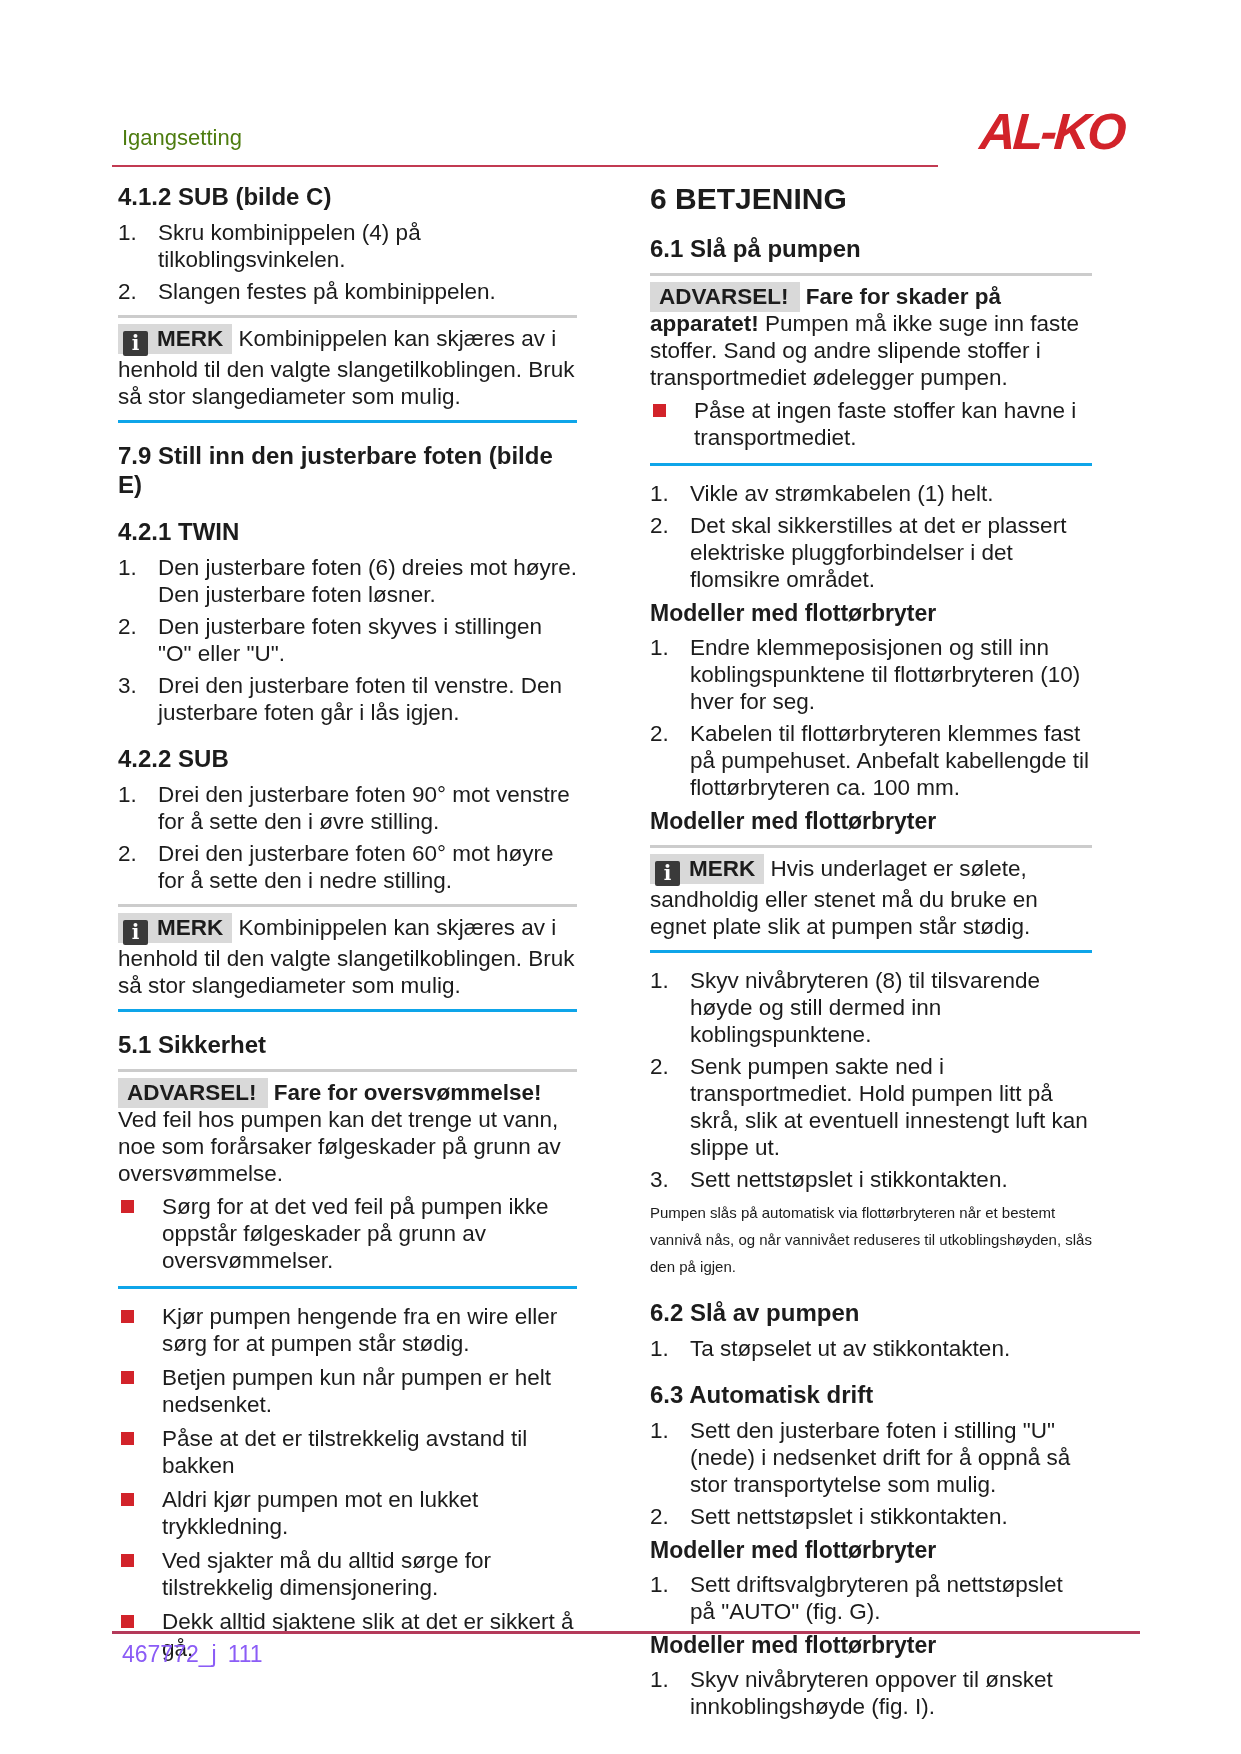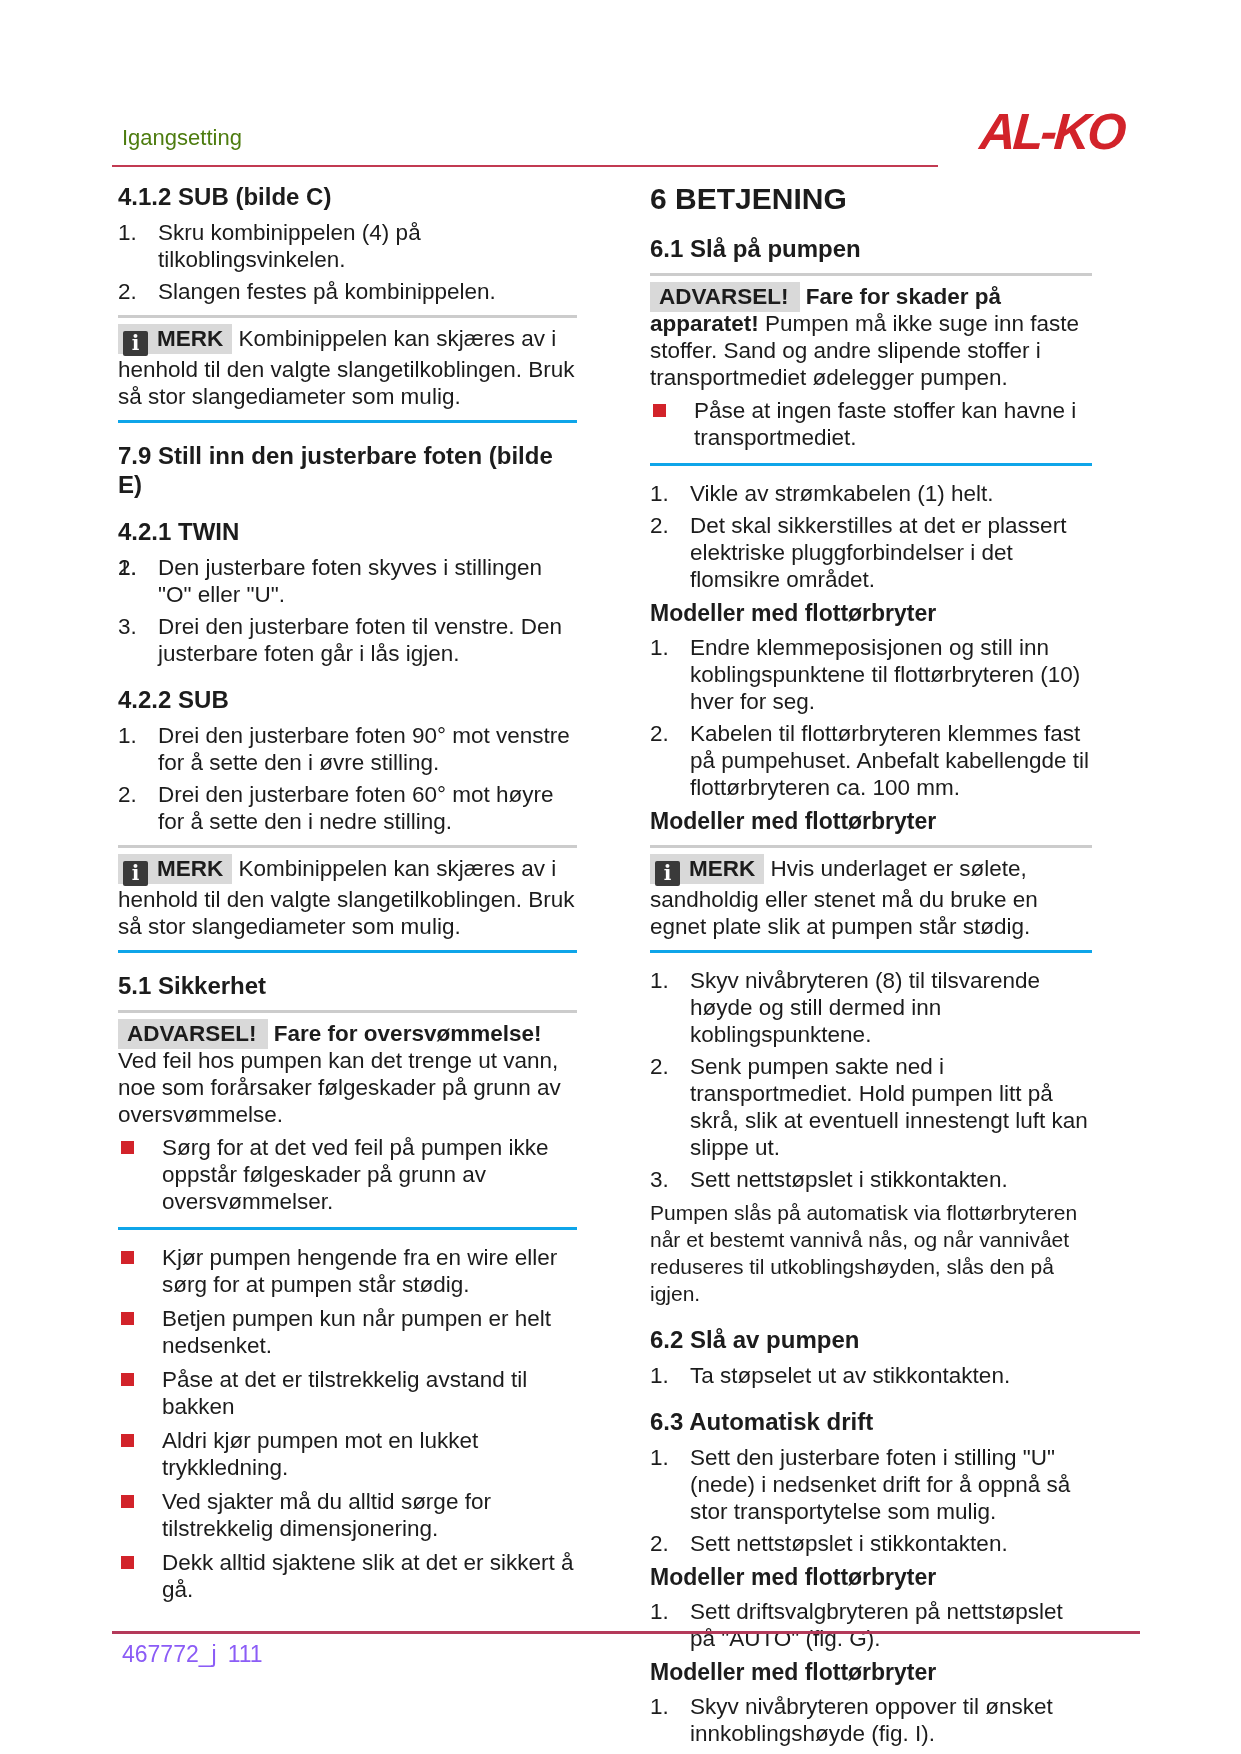--- a/index.html
+++ b/index.html
@@ -19,21 +19,21 @@
   }
   
   .content{position:absolute;left:118px;top:182px;display:flex;gap:73px;}
   .col-left{width:459px;}
   .col-right{width:442px;}
   .col > :first-child{margin-top:0;}
   
   .b-h2{font-size:30px;font-weight:bold;line-height:34px;margin:36px 0 16px;}
   .b-h3{font-size:24px;font-weight:bold;line-height:29px;margin:18px 0 8px;}
   .b-h4{font-size:23px;font-weight:bold;line-height:28px;margin:4px 0 7px;}
-  .b-p{font-size:21px;line-height:27px;margin:2px 0 8px;}
+  .b-p{font-size:15px;line-height:27px;margin:2px 0 8px;}
   .b-ol{margin:2px 0 6px;}
   .b-ol .li{position:relative;padding-left:40px;font-size:22.5px;line-height:27px;margin:0 0 5px;}
   .num{position:absolute;left:0;top:0;}
   .b-ul{margin:2px 0 8px;}
   .b-ul .bli{position:relative;padding-left:44px;font-size:22.5px;line-height:27px;margin:0 0 7px;}
   .sq{position:absolute;left:3px;top:7px;width:13px;height:13px;background:#d2232a;}
   
   .b-note{
     border-top:3px solid #cccccc;border-bottom:3px solid #0ea5e9;
     padding:7px 0 10px;margin:10px 0 14px;font-size:22.5px;line-height:27px;
@@ -66,21 +66,21 @@
     <div class="col col-left">
         <div class="b-h3">4.1.2 SUB (bilde C)</div>
         <div class="b-ol">
           <div class="li"><span class="num">1.</span><span class="txt">Skru kombinippelen (4) på tilkoblingsvinkelen.</span></div>
           <div class="li"><span class="num">2.</span><span class="txt">Slangen festes på kombinippelen.</span></div>
         </div>
         <div class="b-note"><span class="patch"><span class="nicon">i</span><span class="nlabel">MERK</span></span><span class="ntext"> Kombinippelen kan skjæres av i henhold til den valgte slangetilkoblingen. Bruk så stor slangediameter som mulig.</span></div>
         <div class="b-h3">7.9 Still inn den justerbare foten (bilde E)</div>
         <div class="b-h3">4.2.1 TWIN</div>
         <div class="b-ol">
-          <div class="li"><span class="num">1.</span></div>
+          <div class="li"><span class="num">1.</span><span class="txt">Den justerbare foten (6) dreies mot høyre. Den justerbare foten løsner.</span></div>
           <div class="li"><span class="num">2.</span><span class="txt">Den justerbare foten skyves i stillingen "O" eller "U".</span></div>
           <div class="li"><span class="num">3.</span><span class="txt">Drei den justerbare foten til venstre. Den justerbare foten går i lås igjen.</span></div>
         </div>
         <div class="b-h3">4.2.2 SUB</div>
         <div class="b-ol">
           <div class="li"><span class="num">1.</span><span class="txt">Drei den justerbare foten 90° mot venstre for å sette den i øvre stilling.</span></div>
           <div class="li"><span class="num">2.</span><span class="txt">Drei den justerbare foten 60° mot høyre for å sette den i nedre stilling.</span></div>
         </div>
         <div class="b-note"><span class="patch"><span class="nicon">i</span><span class="nlabel">MERK</span></span><span class="ntext"> Kombinippelen kan skjæres av i henhold til den valgte slangetilkoblingen. Bruk så stor slangediameter som mulig.</span></div>
         <div class="b-h3">5.1 Sikkerhet</div>

